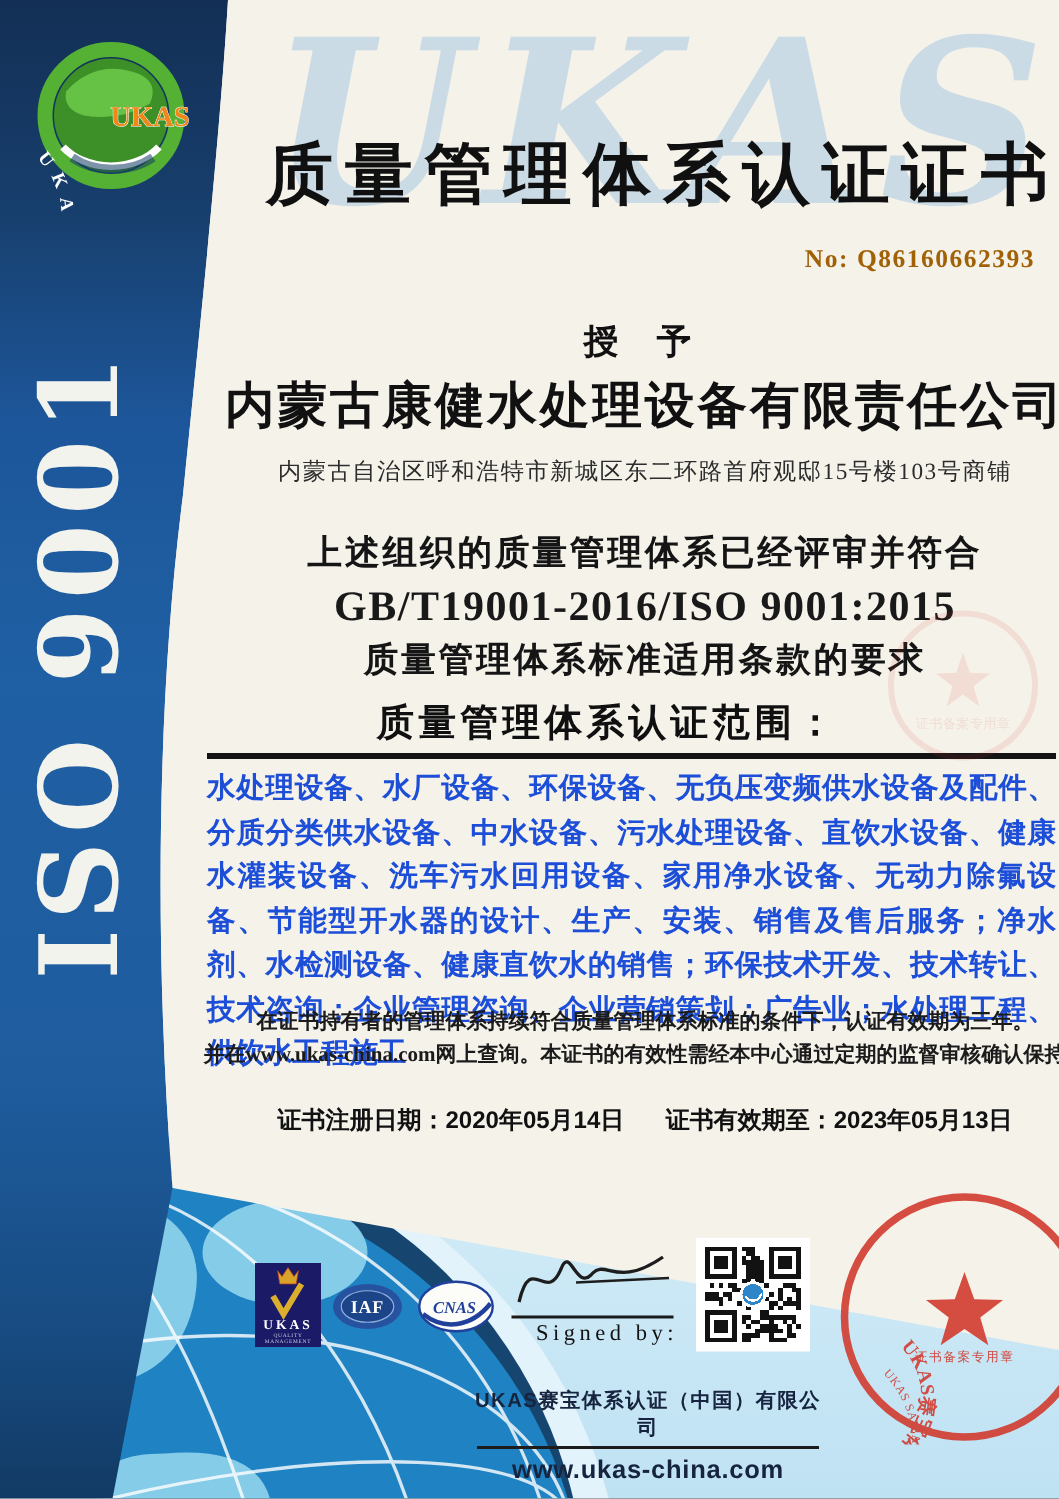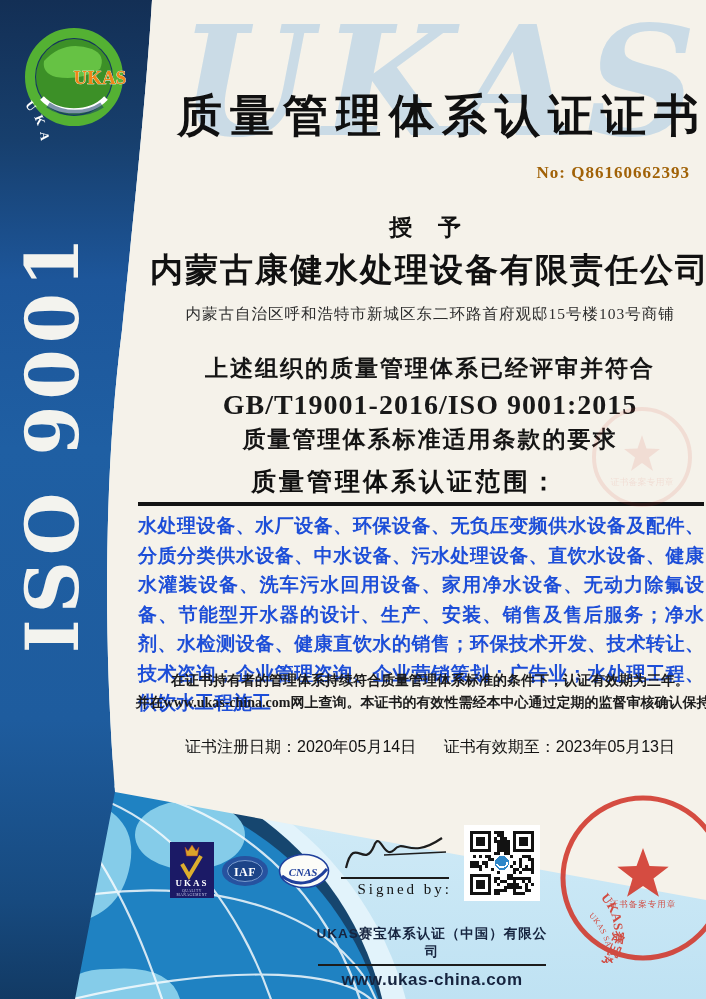--- a/index.html
+++ b/index.html
@@ -41,21 +41,21 @@
         font-size:25px;font-weight:900;letter-spacing:3px;color:#101010;}
   .scope-rule{position:absolute;left:138px;top:502px;width:566px;height:4px;background:#141414;}
   .scope-text{position:absolute;left:138px;top:511px;width:566px;margin:0;
         font-family:"Liberation Sans","DejaVu Sans",sans-serif;
         font-size:19px;font-weight:bold;line-height:29.5px;text-align:justify;color:#1d4ed8;}
   .note1{position:absolute;left:142px;top:672px;width:576px;text-align:center;
         font-size:14px;font-weight:bold;color:#1b1b1b;}
   .note2{position:absolute;left:134px;top:694px;width:592px;text-align:center;
         font-size:14px;font-weight:bold;color:#1b1b1b;}
   .dates{position:absolute;left:185px;top:737px;width:490px;display:flex;justify-content:space-between;
-        font-family:"Liberation Sans","DejaVu Sans",sans-serif;font-size:16px;font-weight:normal;color:#111;}
+        font-family:"Liberation Sans","DejaVu Sans",sans-serif;font-size:16px;font-weight:bold;color:#111;}
   
   .mark{position:absolute;}
   .sig-line{position:absolute;left:341px;top:877px;width:108px;height:2px;background:#1a1a1a;}
   .signed-by{position:absolute;left:340px;top:881px;width:112px;text-align:right;
         font-size:15px;letter-spacing:3px;color:#111;}
   .footer{position:absolute;left:312px;top:925px;width:240px;text-align:center;
         font-family:"Liberation Sans","DejaVu Sans",sans-serif;color:#16243f;}
   .footer .co{font-size:13.5px;font-weight:bold;letter-spacing:1px;}
   .footer .rule{height:2px;background:#1c1c1c;margin:3px 6px 4px 6px;}
   .footer .site{font-size:17px;font-weight:bold;letter-spacing:.5px;}

